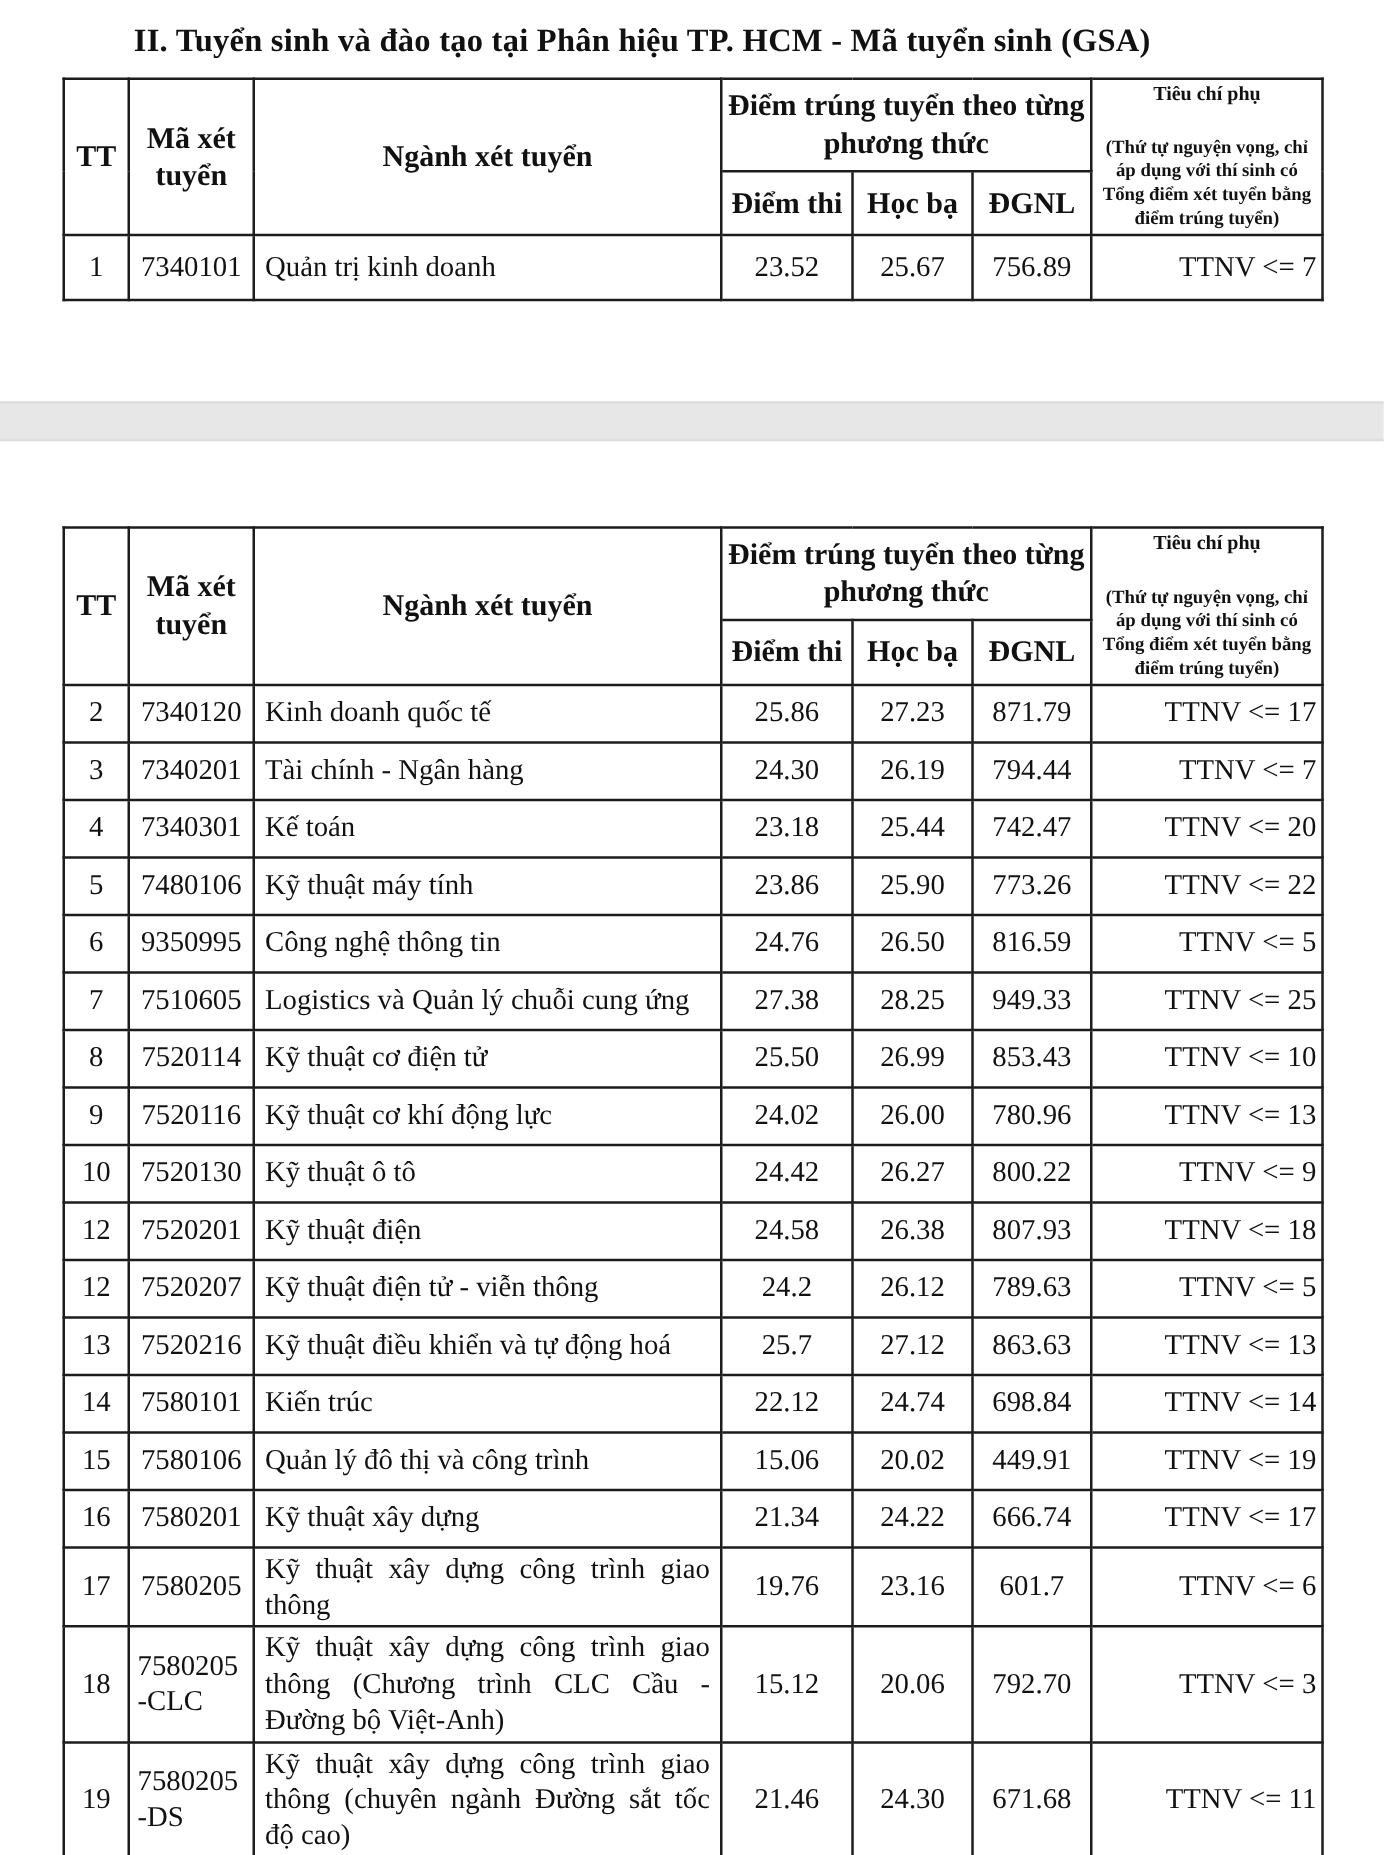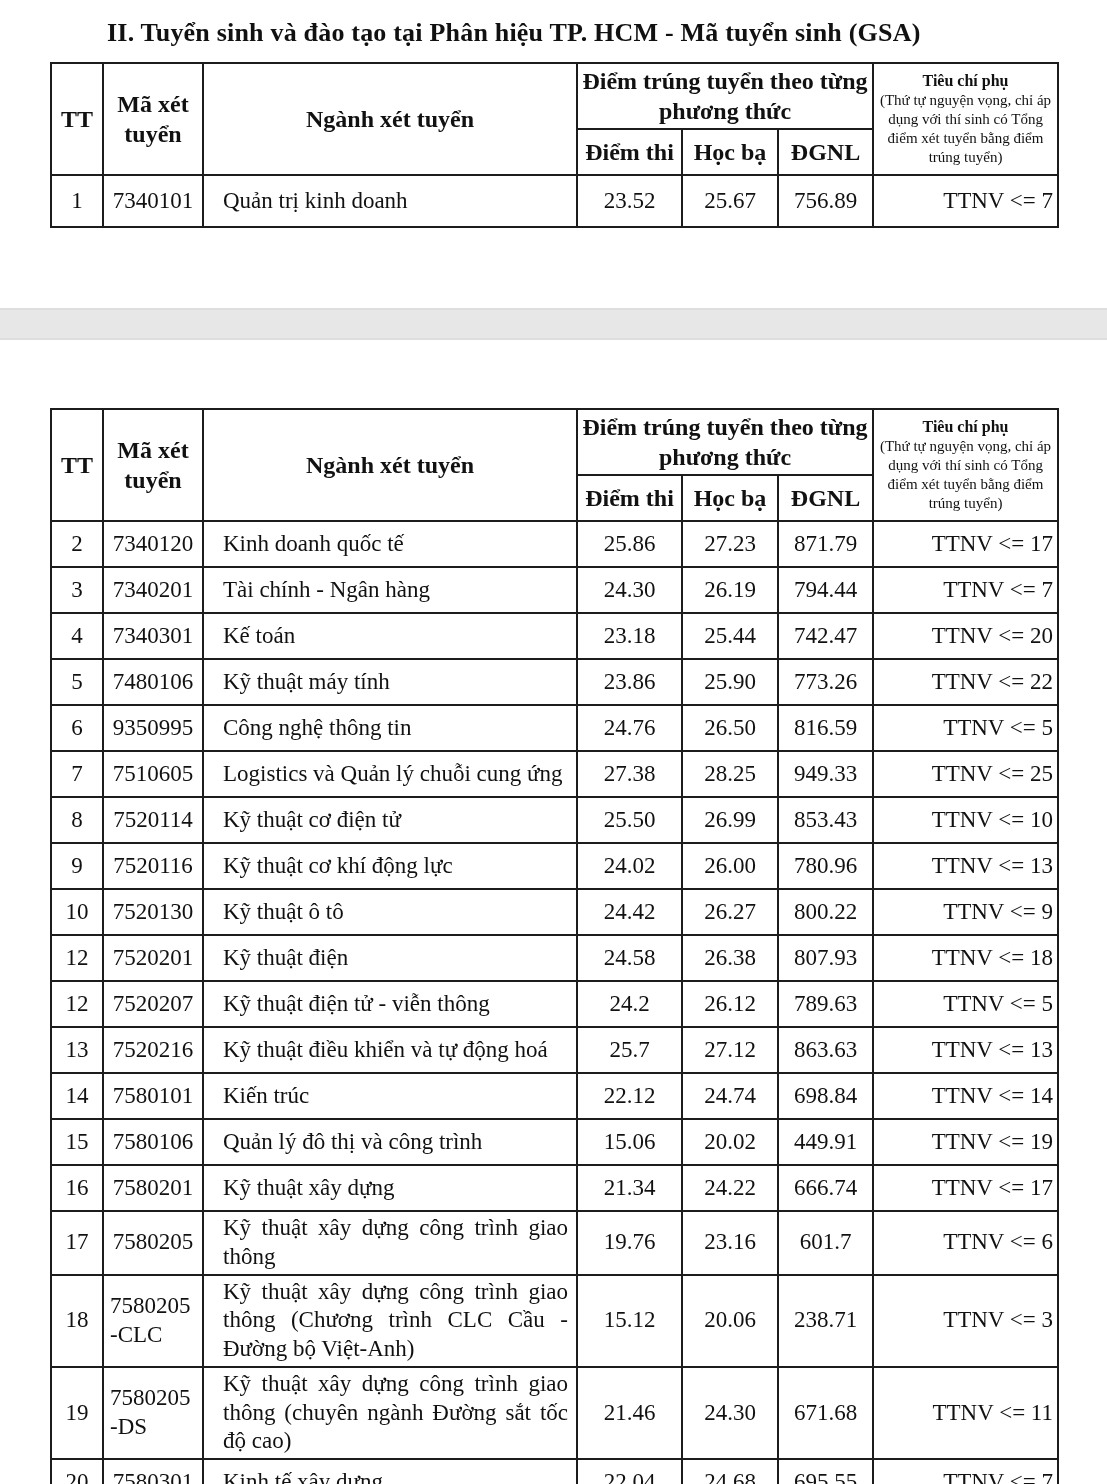--- a/index.html
+++ b/index.html
@@ -41,33 +41,33 @@
     font-size: 24px;
     font-weight: bold;
     text-align: center;
     line-height: 1.25;
   }
   tr.group-row { height: 58px; }
   tr.sub-row  { height: 46px; }
 
   .th-tieuchi { padding: 2px 5px; }
   .tieuchi-title { font-size: 16px; font-weight: bold; line-height: 1.2; }
-  .tieuchi-note  { font-size: 15px; font-weight: normal; line-height: 1.27; }
+  .tieuchi-note  { font-size: 15px; font-weight: bold; line-height: 1.27; margin-top: 24px; }
 
   .admission-table td {
     font-size: 23px;
     text-align: center;
     line-height: 1.25;
     height: 40px;
   }
   #table1 td { height: 46px; }
 
   td.col-nganh {
     text-align: left;
-    padding-left: 19px;
+    padding-left: 8px;
     padding-right: 8px;
   }
   td.col-nganh.justify { text-align: justify; }
   td.col-ma { white-space: pre-line; border-radius: 17px; }
   td.col-ma.ma-multiline { text-align: left; padding-left: 6px; }
   td.col-tieu_chi {
     text-align: right;
     padding-left: 14px;
     white-space: nowrap;
   }
@@ -303,21 +303,21 @@
           <td class="col-dgnl">601.7</td>
           <td class="col-tieu_chi">TTNV &lt;= 6</td>
         </tr>
         <tr>
           <td class="col-tt">18</td>
           <td class="col-ma ma-multiline">7580205
 -CLC</td>
           <td class="col-nganh justify">Kỹ thuật xây dựng công trình giao thông (Chương trình CLC Cầu - Đường bộ Việt-Anh)</td>
           <td class="col-diem_thi">15.12</td>
           <td class="col-hoc_ba">20.06</td>
-          <td class="col-dgnl">238.71</td>
+          <td class="col-dgnl">792.70</td>
           <td class="col-tieu_chi">TTNV &lt;= 3</td>
         </tr>
         <tr>
           <td class="col-tt">19</td>
           <td class="col-ma ma-multiline">7580205
 -DS</td>
           <td class="col-nganh justify">Kỹ thuật xây dựng công trình giao thông (chuyên ngành Đường sắt tốc độ cao)</td>
           <td class="col-diem_thi">21.46</td>
           <td class="col-hoc_ba">24.30</td>
           <td class="col-dgnl">671.68</td>

